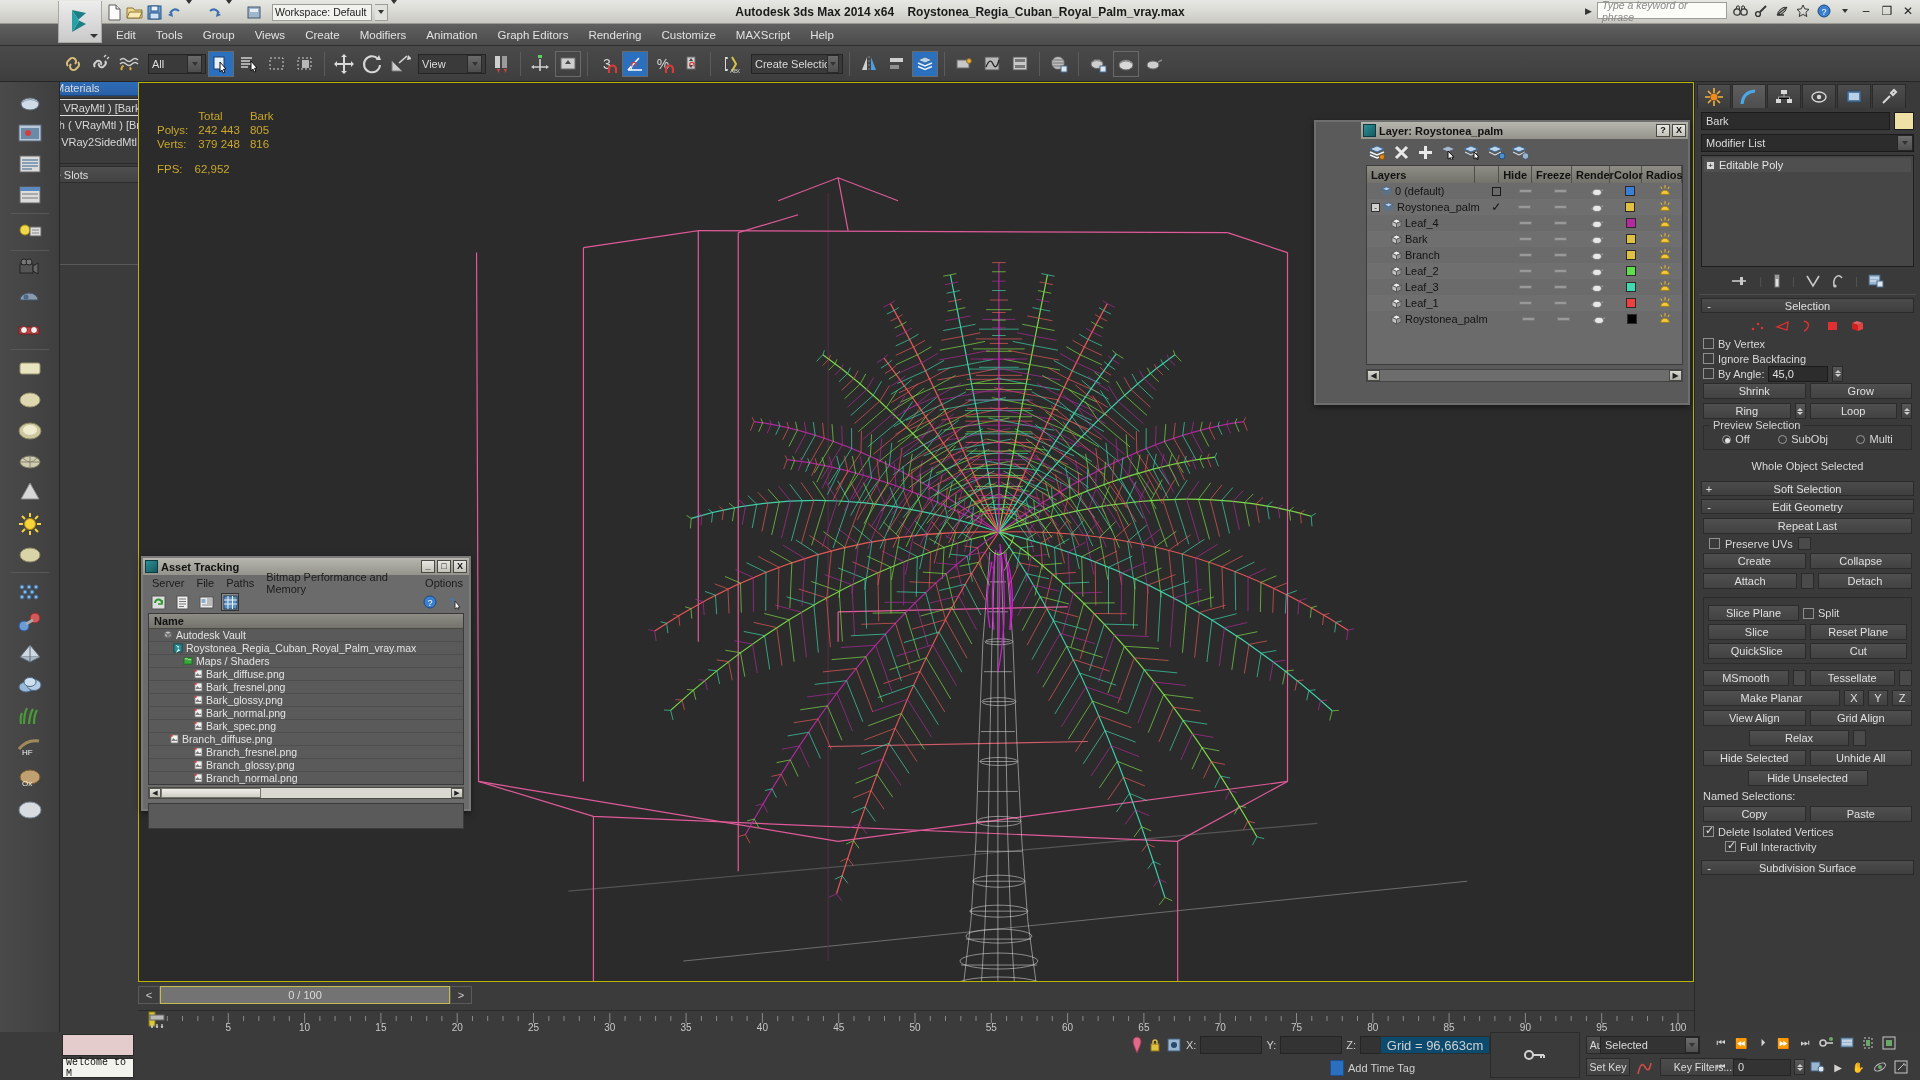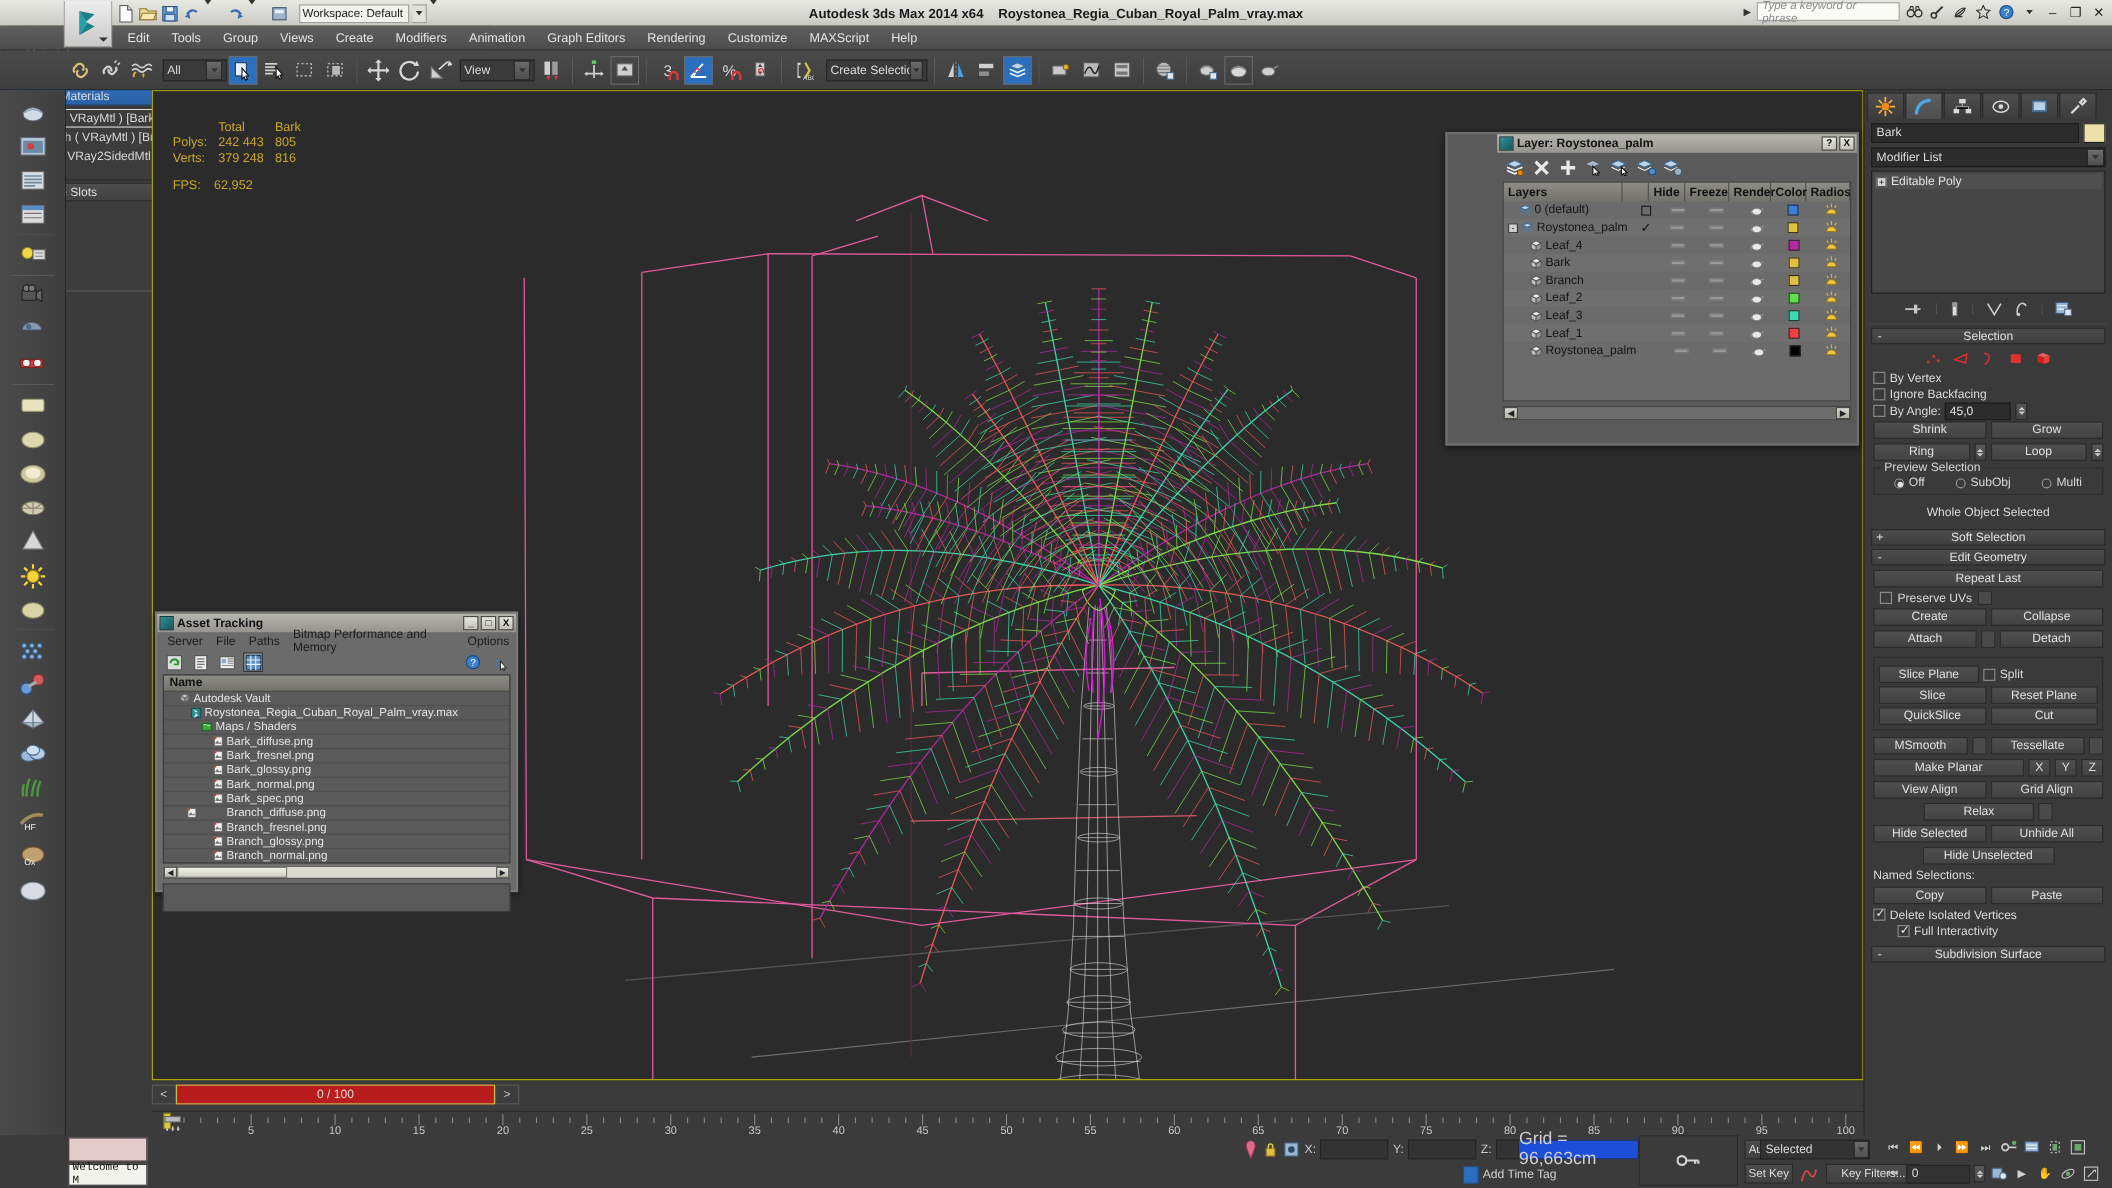--- a/index.html
+++ b/index.html
@@ -199,40 +199,40 @@
   .spin i.u{ border-bottom:3px solid #ccc; } .spin i.dn{ border-top:3px solid #ccc; }
   .group{ margin:4px 8px; border:1px solid #2c2c2c; padding:7px 4px 4px; position:relative;}
   .group > .glabel{ position:absolute; top:-7px; left:6px; background:#3a3a3a; padding:0 3px;
      font-size:11px; color:#d4d4d4;}
   .numfield{ height:16px; background:#2c2c2c; border:1px solid #1b1b1b; color:#e0e0e0;
      font-size:11px; padding:0 3px; display:flex; align-items:center;}
   .centtext{ text-align:center; font-size:11px; color:#d9d9d9; padding:6px 0;}
 
   
   .timeslider{ position:absolute; left:138px; top:985px; width:400px; height:20px; }
-  .ts-box{ height:18px; background:#b91c1c; border:1px solid #c2bd4e; display:flex; align-items:center;
+  .ts-box{ height:18px; background:#737373; border:1px solid #c2bd4e; display:flex; align-items:center;
     justify-content:center; color:#dcdcdc; font-size:11px; width:290px; position:relative;}
   .ts-arrow{ width:22px;height:18px; background:#3d3d3d; border:1px solid #5a5a5a; display:flex;
     align-items:center;justify-content:center; color:#cfcfcf; font-size:11px;}
   .trackbar{ position:absolute; left:138px; top:1010px; width:1556px; height:22px;
      background:#3b3b3b; border-top:1px solid #2a2a2a; }
   .tb-ticks{ position:absolute; left:0; top:0; width:100%; height:22px;}
   .statusbar{ position:absolute; left:0; top:1032px; width:1920px; height:48px; background:#3b3b3b;}
   .prompt-left{ position:absolute; left:62px; top:1034px; width:72px; height:22px;
      background:#e3cccb; border:1px solid #2a2a2a;}
   .mx-listener{ position:absolute; left:62px; top:1058px; width:72px; height:20px;
      background:#f3f3ee; border:1px solid #2a2a2a; color:#111; font-size:10px;
      font-family:"Liberation Mono",monospace; display:flex; align-items:center; padding-left:3px;}
   .statusfield{ position:absolute; height:20px; background:#333; border:1px solid #262626;
      color:#cfcfcf; font-size:11px; display:flex; align-items:center; padding-left:6px;}
   .xyz-row{ position:absolute; left:1130px; top:1036px; display:flex; align-items:center; gap:4px;}
   .xyz-lab{ color:#cfcfcf; font-size:11px; }
   .xyz-fld{ width:62px;height:18px; background:#333; border:1px solid #242424;}
   .gridlab{ position:absolute; left:1380px; top:1036px; width:110px; height:18px;
-     background:#1d4ed8; border:1px solid #2e2e2e; color:#d0d0d0; font-size:16px;
+     background:#0c4a6e; border:1px solid #2e2e2e; color:#d0d0d0; font-size:13px;
      display:flex;align-items:center;justify-content:center;}
   .addtime{ position:absolute; left:1330px; top:1060px; display:flex; align-items:center; gap:4px;
      color:#d0d0d0; font-size:11px;}
   .keybox{ position:absolute; left:1490px; top:1032px; width:90px; height:46px; border:1px solid #2b2b2b;
      display:flex; align-items:center; justify-content:center; }
   .akbtn{ position:absolute; width:50px; height:18px; background:linear-gradient(180deg,#4c4c4c,#414141);
      border:1px solid #2a2a2a; color:#dcdcdc; font-size:10.5px; display:flex;align-items:center;justify-content:center;}
   .selcombo{ position:absolute; left:1600px; top:1036px; width:100px; height:18px; background:#333;
      border:1px solid #242424; color:#dcdcdc; font-size:11px; display:flex; align-items:center; padding-left:4px;}
   .selcombo .ar{ margin-left:auto; width:14px;height:16px; background:linear-gradient(180deg,#6d6d6d,#4f4f4f);
@@ -2560,21 +2560,21 @@
             <span>Bark_normal.png</span>
           </div>
           <div class="at-row" style="padding-left: 44px;">
             <svg class="at-ico" viewBox="0 0 11 11">
               <rect x="2" y="1" width="8" height="9" fill="#f2f2f2" stroke="#666"></rect>
               <path d="M1 1h3v2H1z" fill="#c04040"></path>
               <path d="M3 7l2-2.5L7 7l1-1.2 1.5 2H3z" fill="#7a7a7a"></path>
             </svg>
             <span>Bark_spec.png</span>
           </div>
-          <div class="at-row" style="padding-left: 20px; gap: 24px;">
+          <div class="at-row" style="padding-left: 20px;">
             <svg class="at-ico" viewBox="0 0 11 11">
               <rect x="2" y="1" width="8" height="9" fill="#f2f2f2" stroke="#666"></rect>
               <path d="M1 1h3v2H1z" fill="#c04040"></path>
               <path d="M3 7l2-2.5L7 7l1-1.2 1.5 2H3z" fill="#7a7a7a"></path>
             </svg>
             <span>Branch_diffuse.png</span>
           </div>
           <div class="at-row" style="padding-left: 44px;">
             <svg class="at-ico" viewBox="0 0 11 11">
               <rect x="2" y="1" width="8" height="9" fill="#f2f2f2" stroke="#666"></rect>

